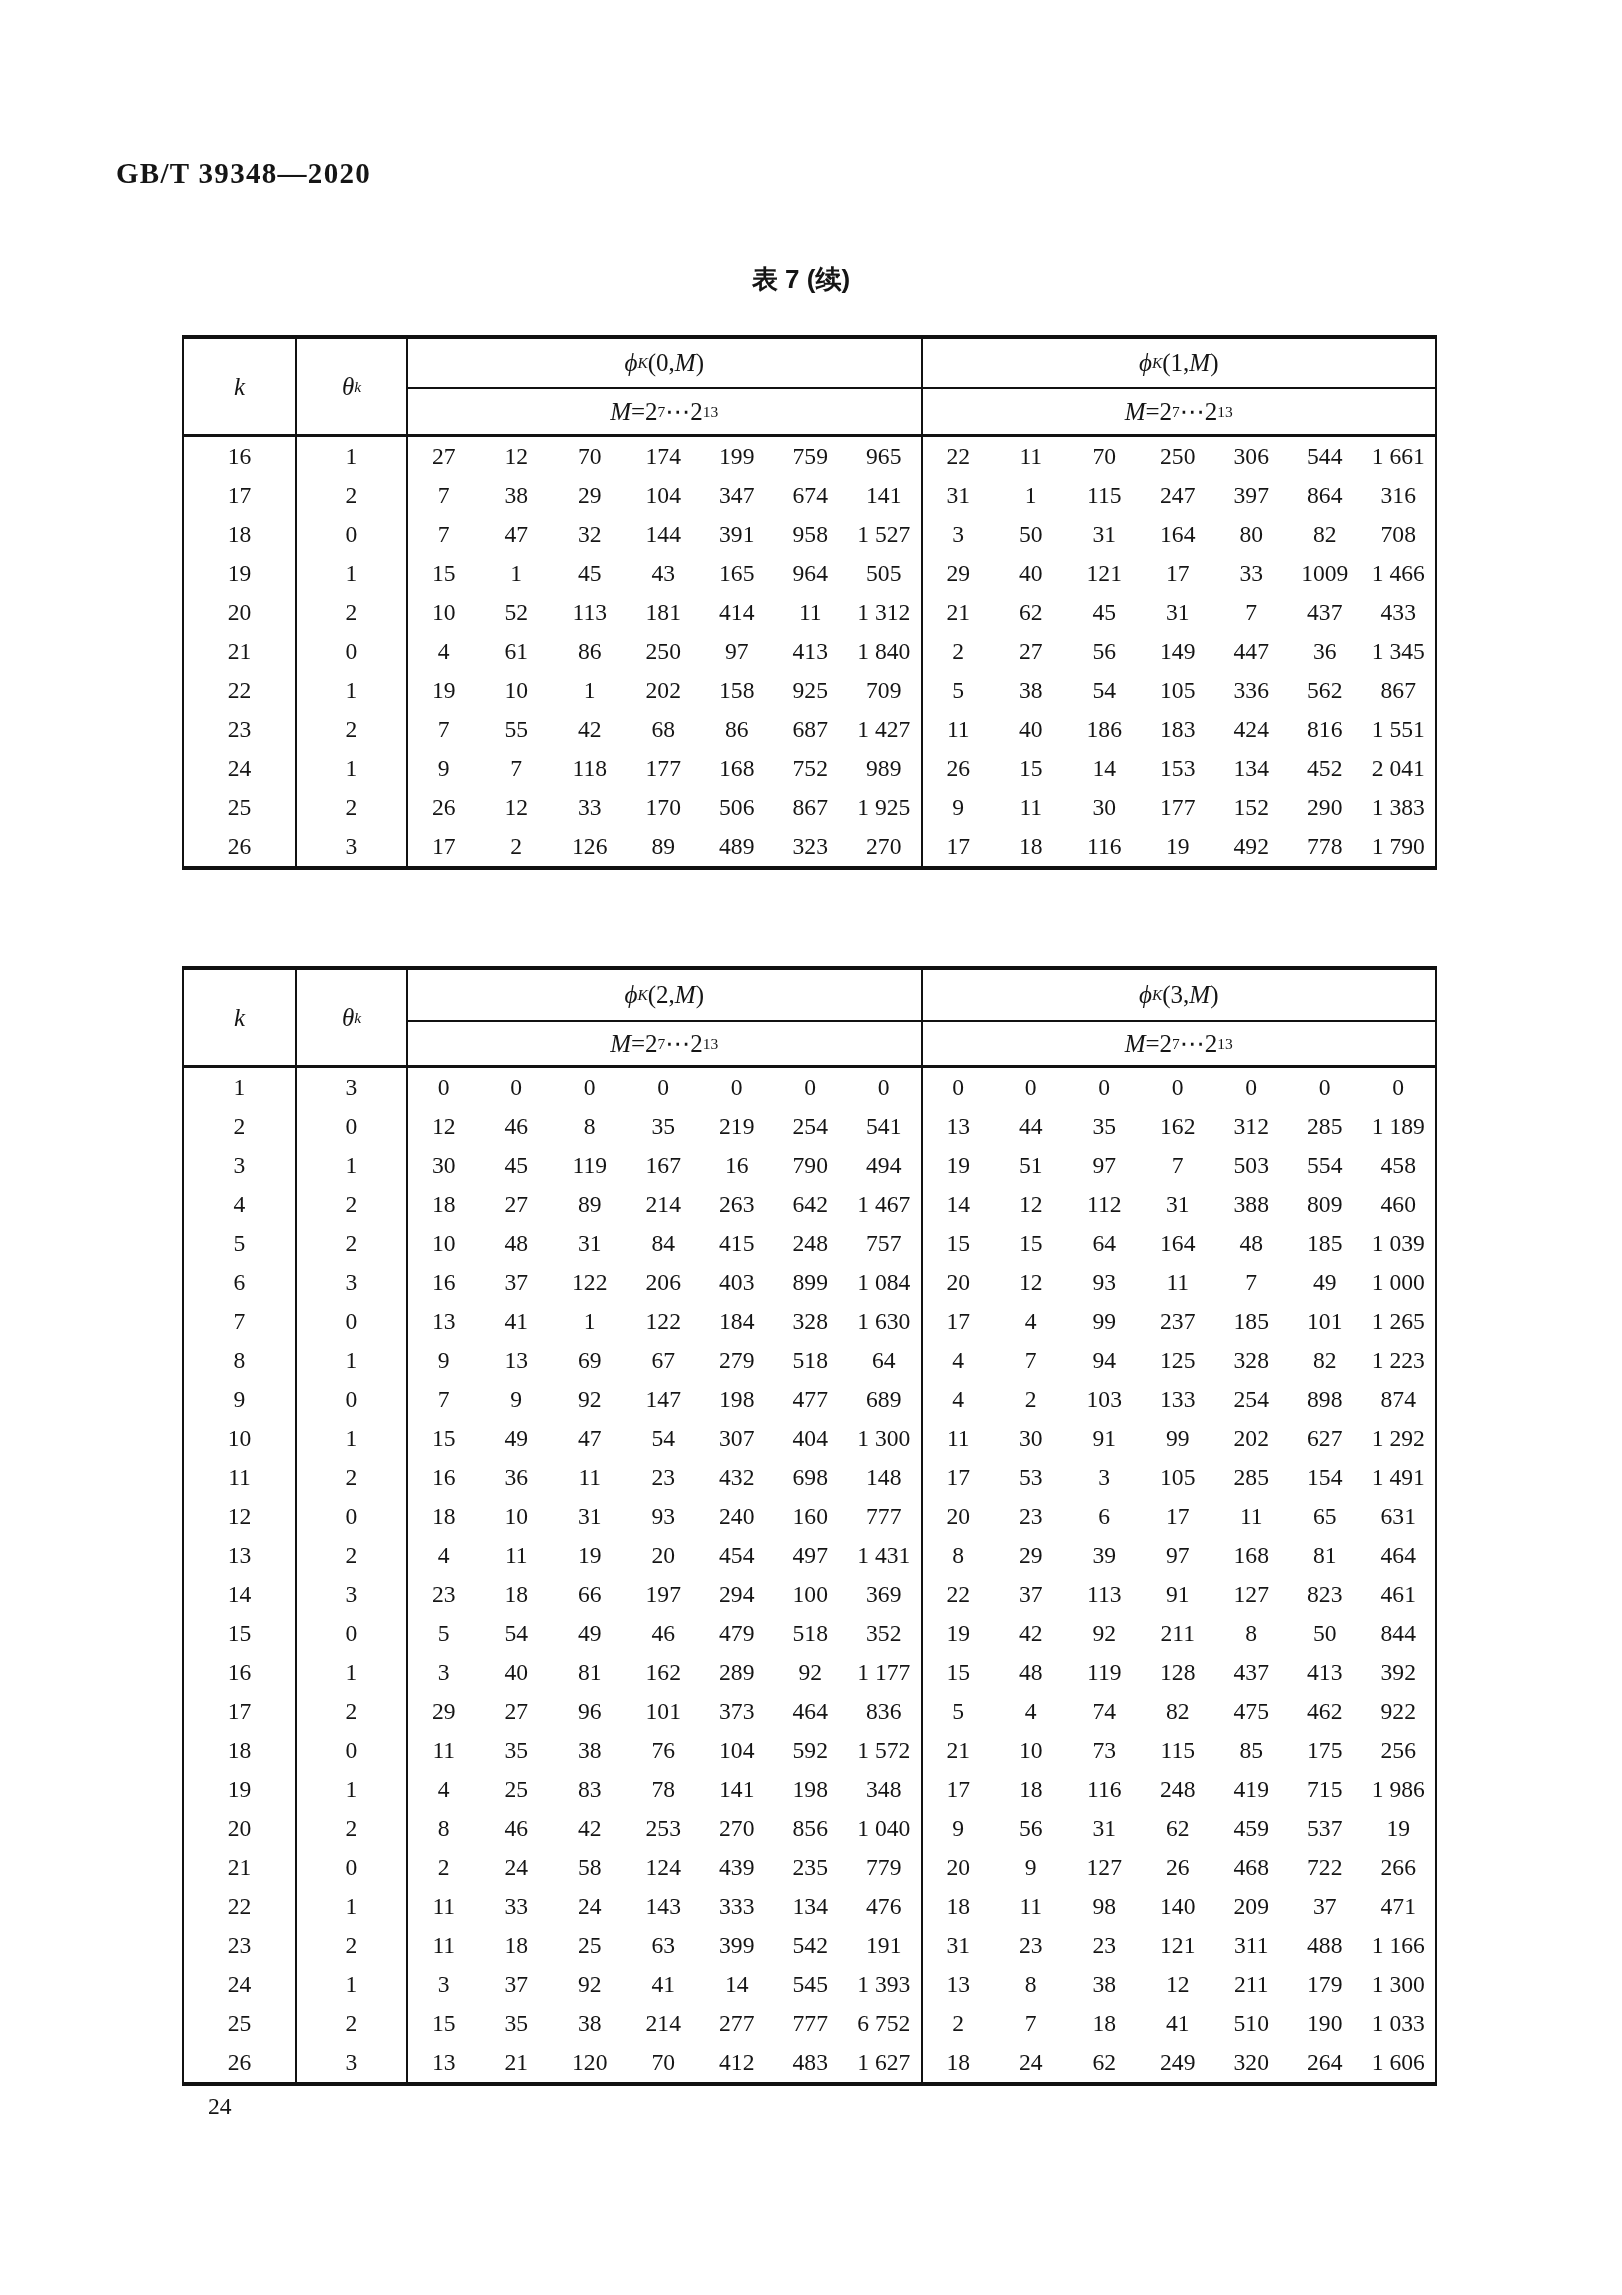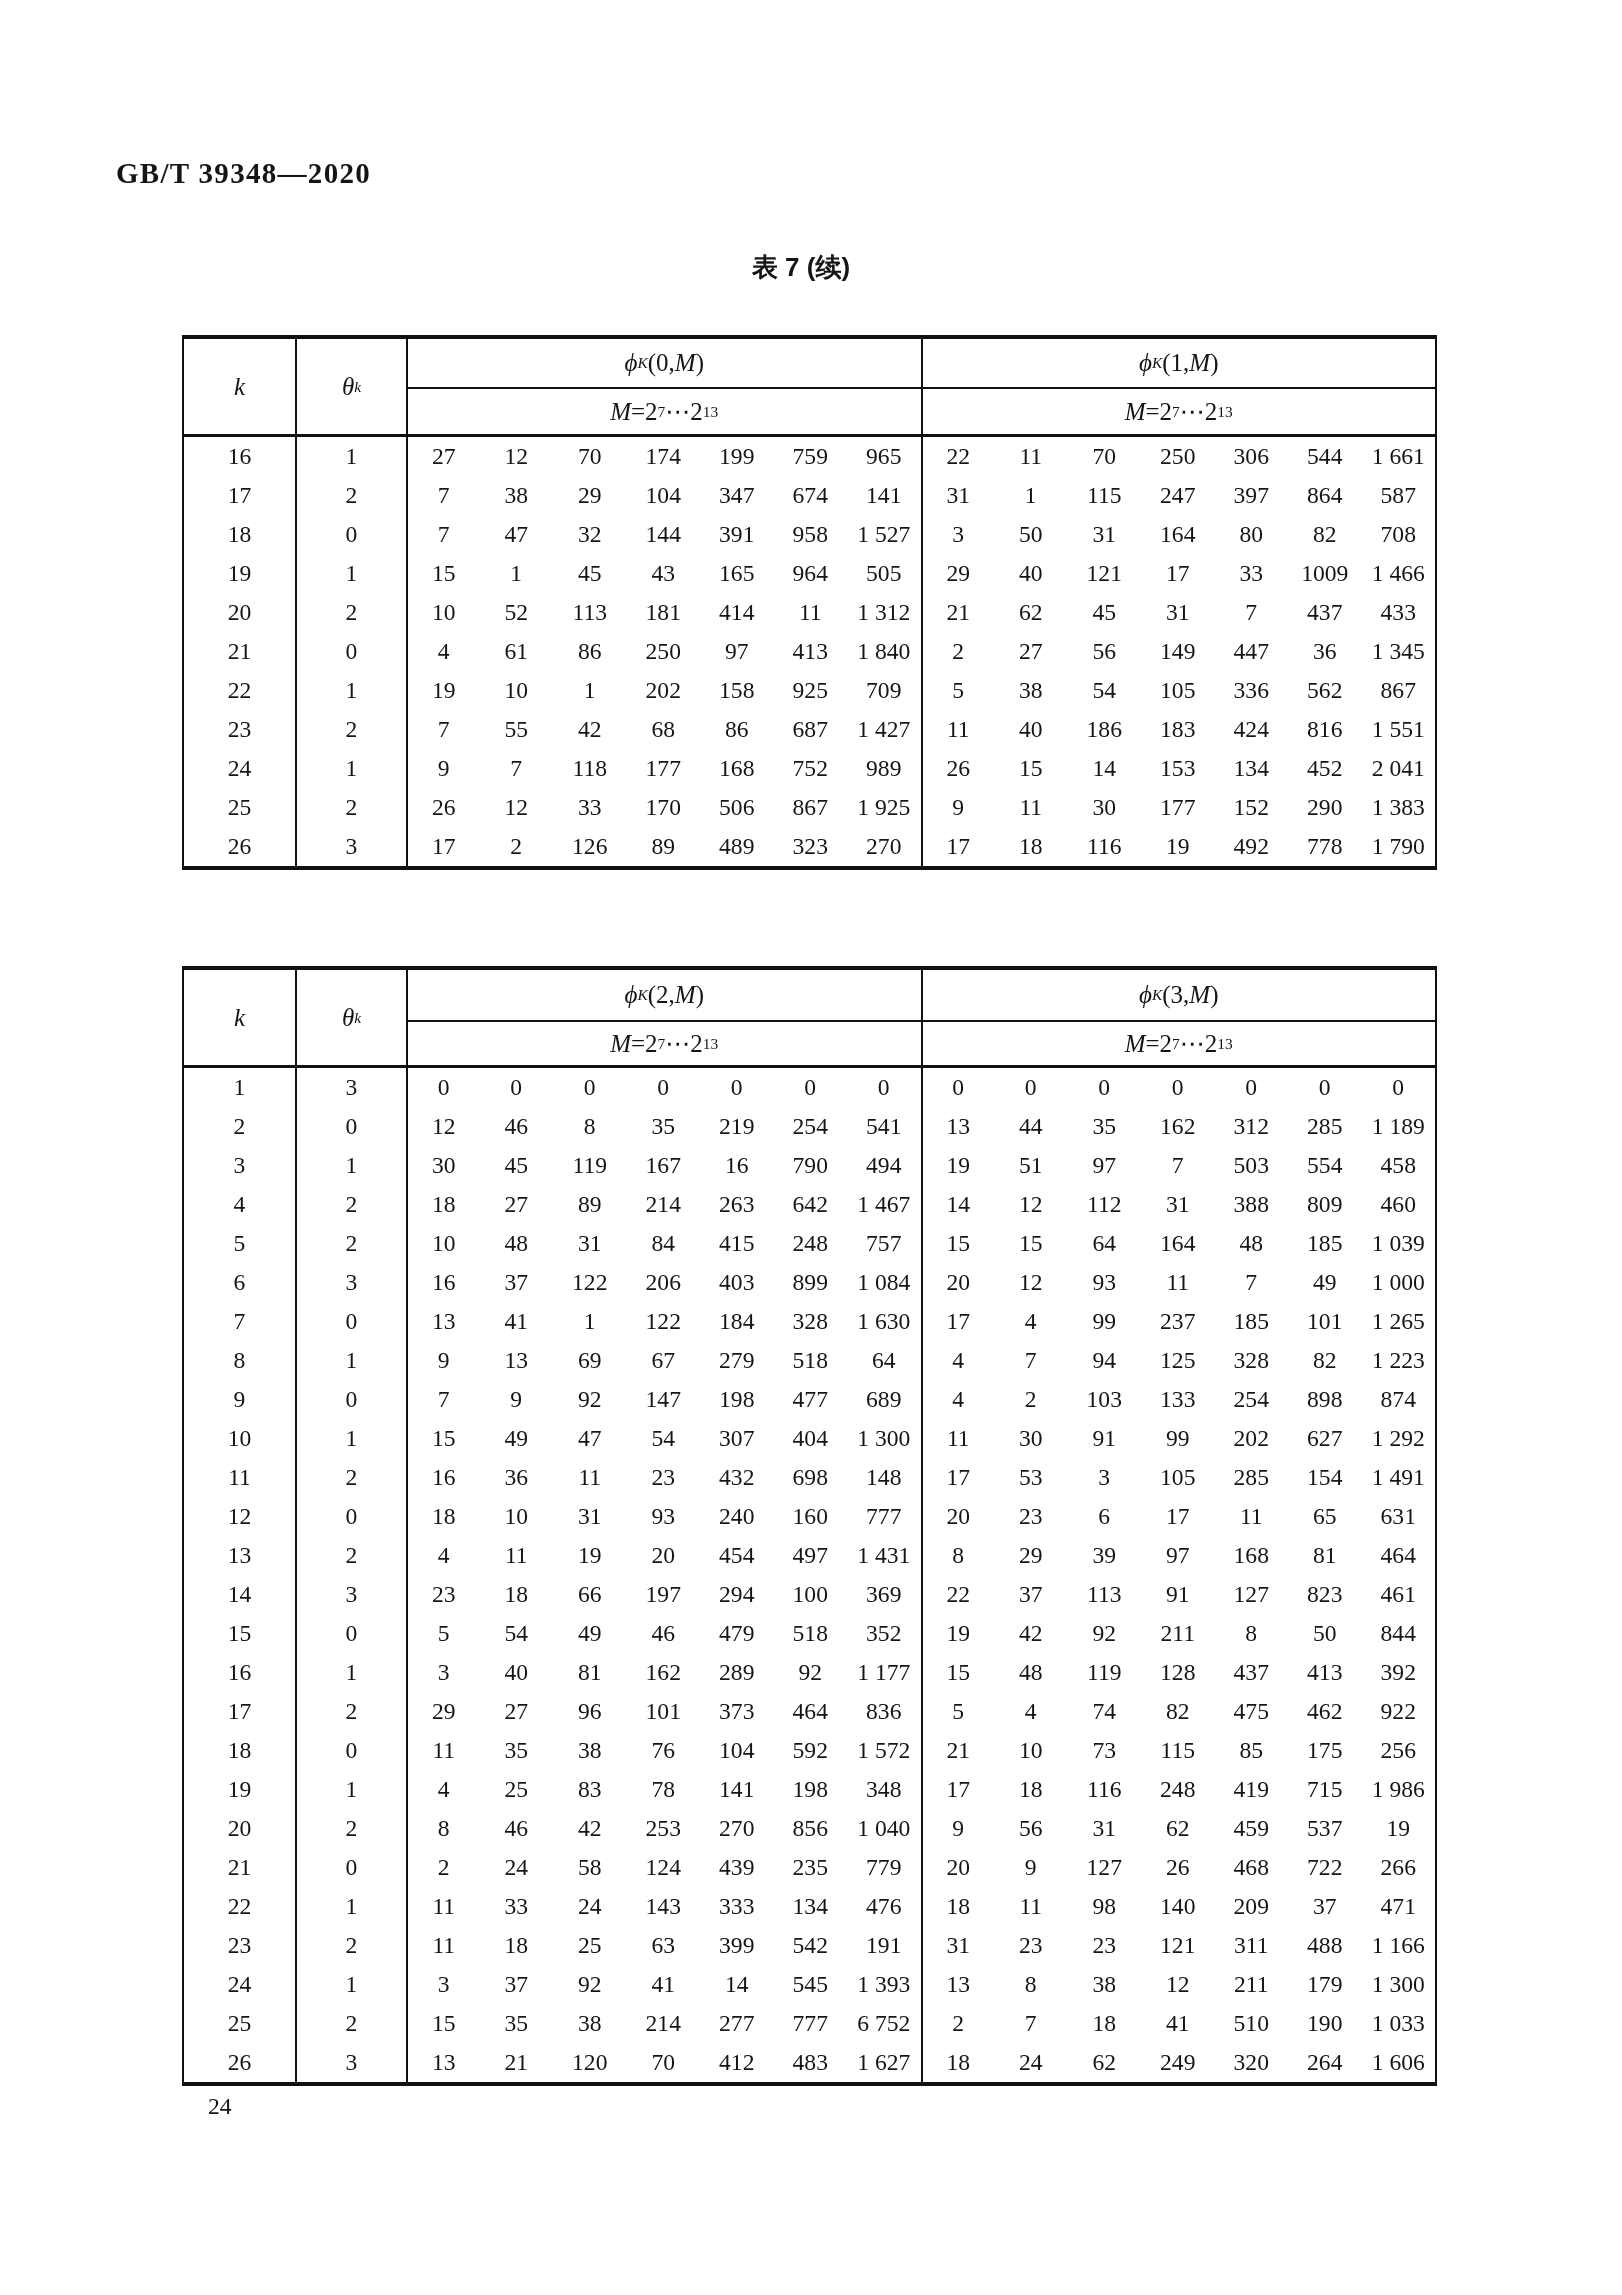--- a/index.html
+++ b/index.html
@@ -13,21 +13,21 @@
   }
   .doc-number {
     position: absolute; left: 116px; top: 157px;
     font-size: 29px; font-weight: bold; letter-spacing: 1.3px;
   }
   .tbl-title {
     position: absolute; left: 0; width: 100%;
     text-align: center; font-weight: bold; font-size: 26px;
     font-family: "Liberation Sans", sans-serif;
   }
-  .t7-title { top: 250px; }
+  .t7-title { top: 262px; }
   .t8-title { top: 899px; }
   .math { font-family: "Liberation Serif", serif; font-style: italic; }
   .upr  { font-style: normal; }
   sub { font-size: 0.62em; }
   sup { font-size: 0.62em; }
 
   .grid {
     position: absolute; left: 182px; width: 1255px;
     display: grid;
     grid-template-columns: 111px 111px repeat(14, 1fr);
@@ -134,21 +134,21 @@
       <div class="bc c-a">104</div>
       <div class="bc c-a">347</div>
       <div class="bc c-a">674</div>
       <div class="bc c-a">141</div>
       <div class="bc c-b0">31</div>
       <div class="bc c-b">1</div>
       <div class="bc c-b">115</div>
       <div class="bc c-b">247</div>
       <div class="bc c-b">397</div>
       <div class="bc c-b">864</div>
-      <div class="bc c-b">587</div>
+      <div class="bc c-b">316</div>
       <div class="bc c-k">18</div>
       <div class="bc c-t">0</div>
       <div class="bc c-a0">7</div>
       <div class="bc c-a">47</div>
       <div class="bc c-a">32</div>
       <div class="bc c-a">144</div>
       <div class="bc c-a">391</div>
       <div class="bc c-a">958</div>
       <div class="bc c-a">1 527</div>
       <div class="bc c-b0">3</div>

